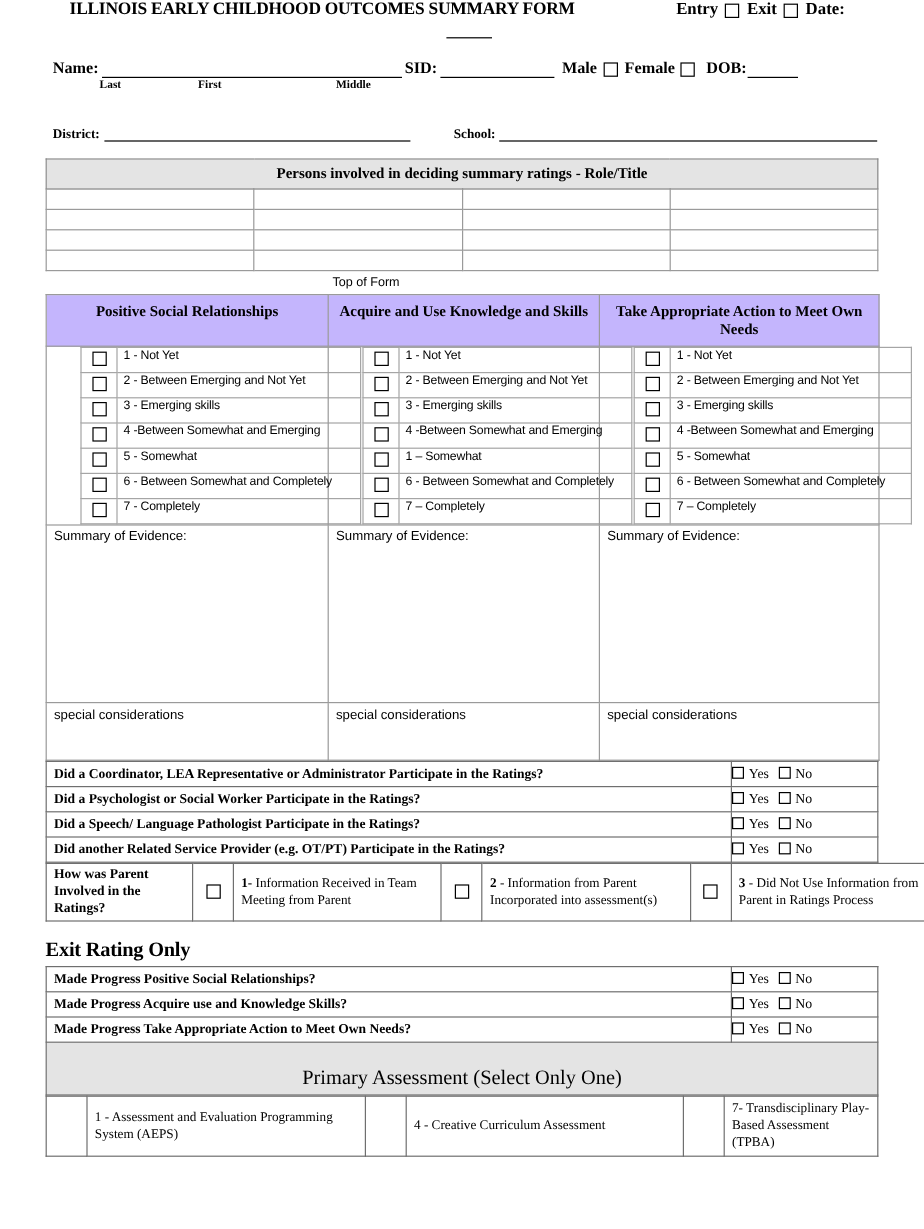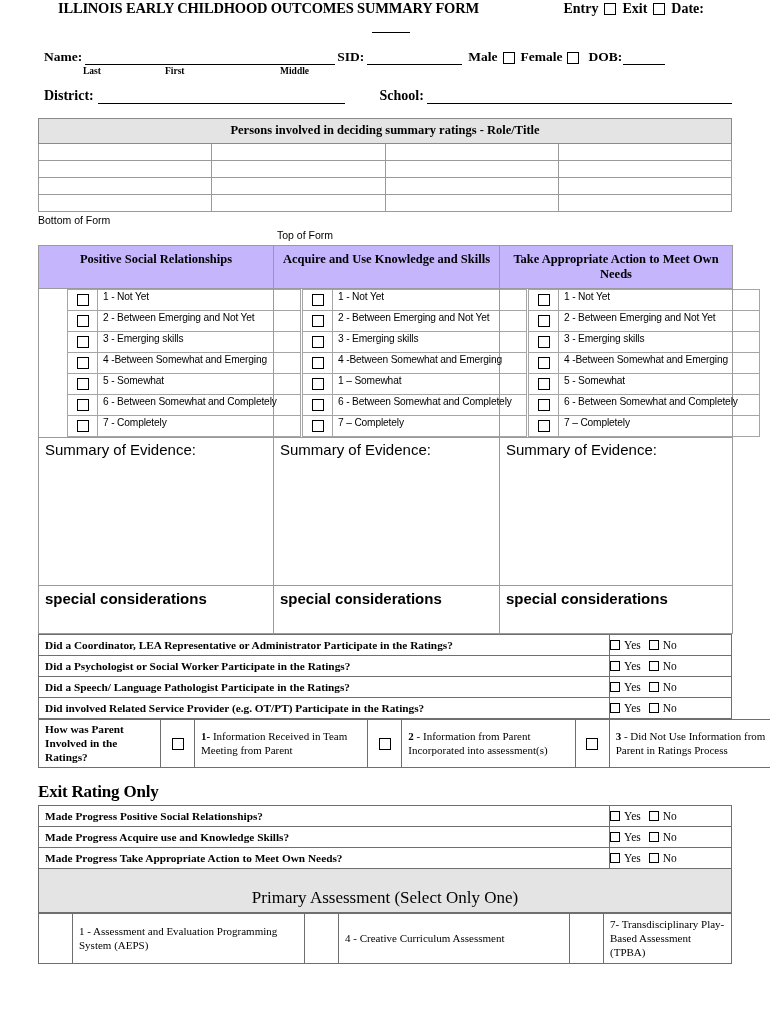--- a/index.html
+++ b/index.html
@@ -70,22 +70,22 @@
 
   .subnames {
     display: flex; font-weight: bold; font-size: 9.5px;
     padding-left: 45px; margin-top: 1px;
   }
   .subnames span:nth-child(1) { width: 82px; }
   .subnames span:nth-child(2) { width: 115px; }
 
   .district-row {
     display: flex; align-items: flex-end;
-    margin-top: 12px; padding-left: 6px;
-    font-weight: bold; font-size: 14px;
+    margin-top: 28px; padding-left: 6px;
+    font-weight: bold; font-size: 11px;
   }
   .district-row .gap { width: 36px; }
 
   
   .persons {
     margin-top: 14px;
     width: 694px;
     border-collapse: collapse;
     border: 1.2px solid #8a8a8a;
     table-layout: fixed;
@@ -140,29 +140,29 @@
   .rate-lb {
     font-family: "Liberation Sans", sans-serif;
     font-size: 10.2px;
     padding: 1px 0 1px 5px;
     white-space: nowrap;
     letter-spacing: -0.15px;
   }
 
   .evidence-cell {
     font-family: "Liberation Sans", sans-serif;
-    font-size: 15px;
+    font-size: 11px;
     padding: 3px 4px 0 6px;
     border-radius: 11px;
   }
   .ev-summary { height: 148px; }
   .ev-sources { height: 80px; position: relative; }
   .ev-special { height: 48px; }
   .sources-label { padding-top: 2px; }
-  .special-label { padding-top: 4px; font-weight: bold; }
+  .special-label { padding-top: 4px; }
 
   
   .questions {
     width: 694px; border-collapse: collapse; table-layout: fixed;
     border: 1.4px solid #3c3c3c; margin-top: 0px;
   }
   .questions td { border: 1px solid #6f6f6f; }
   .q-text {
     font-weight: bold; font-size: 11.3px;
     padding: 4px 0 4px 6px;
@@ -289,21 +289,20 @@
         </tr>
       <tr>
           <td></td>
           <td></td>
           <td></td>
           <td></td>
         </tr>
     </tbody>
   </table>
 
-  <div class="formmark bottom-of-form">Bottom of Form</div>
   <div class="formmark top-of-form">Top of Form</div>
 
   <table class="outcomes">
     <tbody>
         <tr>
       <td class="oc-head col1">Positive Social Relationships</td>
       <td class="oc-head col2">Acquire and Use Knowledge and Skills</td>
       <td class="oc-head col3">Take Appropriate Action to Meet Own Needs</td>
     </tr>
     <tr>
@@ -437,21 +436,21 @@
         <span class="cb sm"></span><span>Yes</span><span class="sep"></span><span class="cb sm"></span><span>No</span>
       </td>
     </tr>
     <tr>
       <td class="q-text">Did a Speech/ Language Pathologist Participate in the Ratings?</td>
       <td class="q-yn">
         <span class="cb sm"></span><span>Yes</span><span class="sep"></span><span class="cb sm"></span><span>No</span>
       </td>
     </tr>
     <tr>
-      <td class="q-text">Did involved Related Service Provider (e.g. OT/PT) Participate in the Ratings?</td>
+      <td class="q-text">Did another Related Service Provider (e.g. OT/PT) Participate in the Ratings?</td>
       <td class="q-yn">
         <span class="cb sm"></span><span>Yes</span><span class="sep"></span><span class="cb sm"></span><span>No</span>
       </td>
     </tr>
   </tbody>
     </table>
 
   <table class="parent">
     <tbody>
         <tr>

